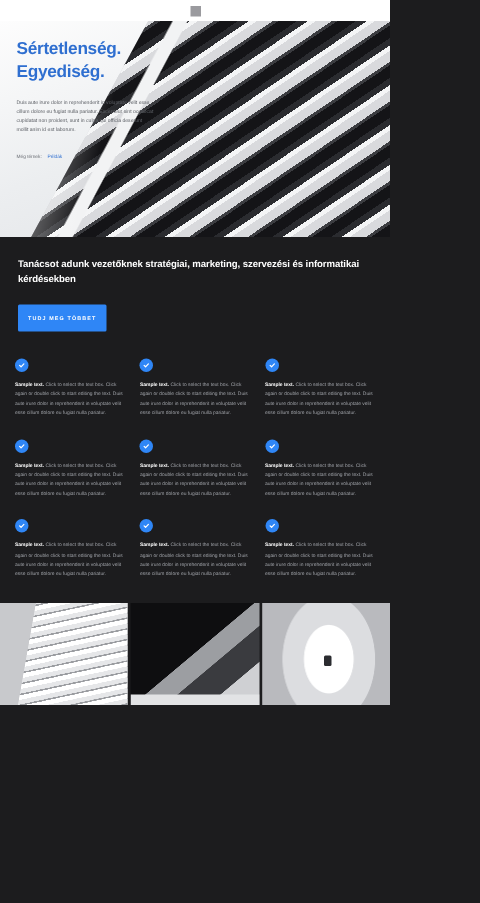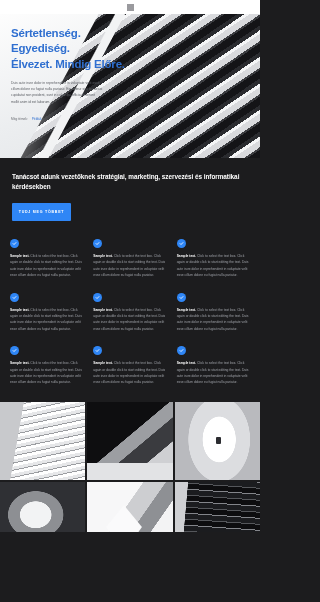--- a/index.html
+++ b/index.html
@@ -10,21 +10,21 @@
   }
 
   body {
     font-family: "Liberation Sans", sans-serif;
     background: #1c1c1e;
     overflow: hidden;
   }
 
   .page {
     width: 260px;
-    height: 532px;
+    height: 470px;
     position: relative;
     overflow: hidden;
     background: #f97316;
   }
 
   
   .topbar {
     height: 14px;
     background: #ffffff;
     display: flex;
@@ -267,21 +267,20 @@
   <div class="topbar">
     <span class="menu-icon"></span>
   </div>
 
   <section class="hero">
     <div class="hero-sky"></div>
     <div class="hero-photo"></div>
     <div class="hero-inner">
       <h1 class="hero-title">
         <span>Sértetlenség. Egyediség.</span><br>
-        <span>Élvezet. Mindig Előre.</span>
       </h1>
       <p class="hero-body">Duis aute irure dolor in reprehenderit in voluptate velit esse cillum dolore eu fugiat nulla pariatur. Excepteur sint occaecat cupidatat non proident, sunt in culpa qui officia deserunt mollit anim id est laborum.</p>
       <p class="hero-note">
         <span>Még térnek:</span>
         <span class="lnk">Példák</span>
       </p>
     </div>
   </section>
 
   <section class="consult">

